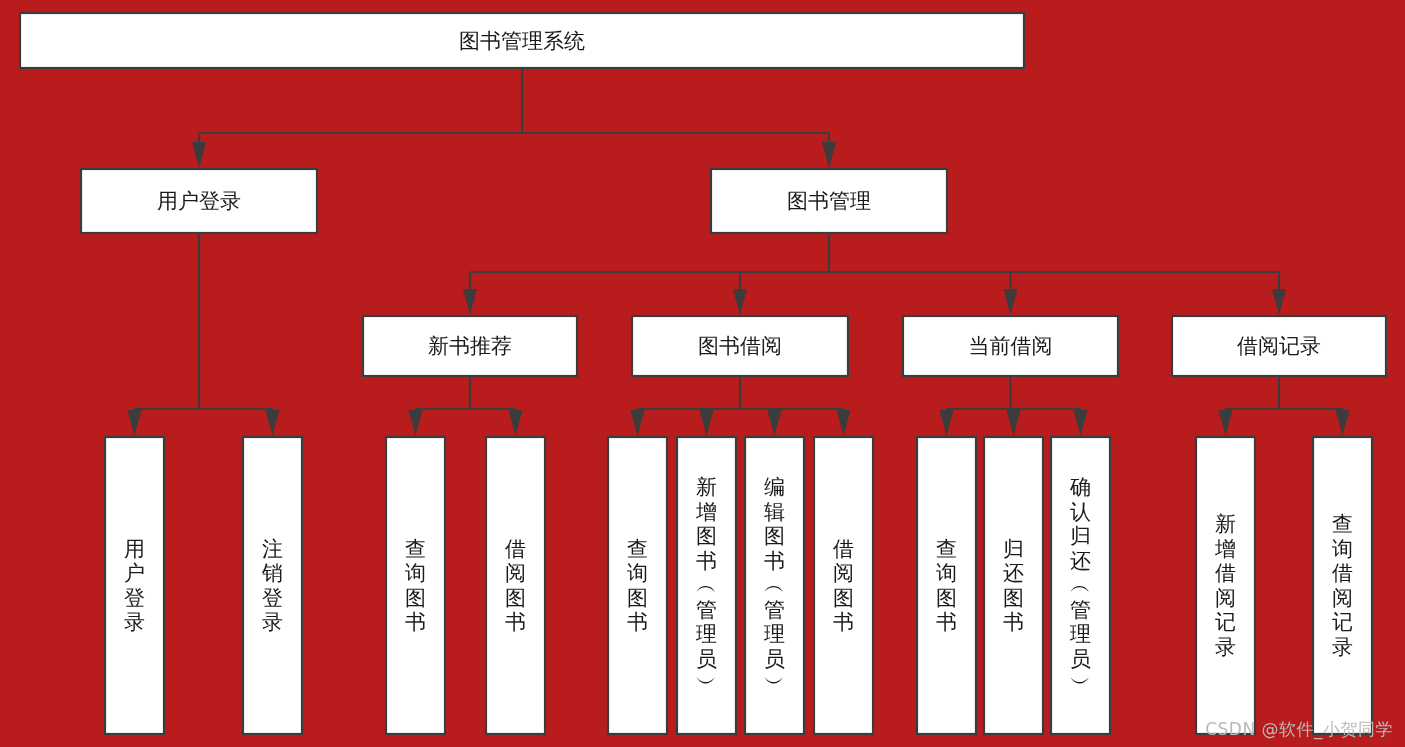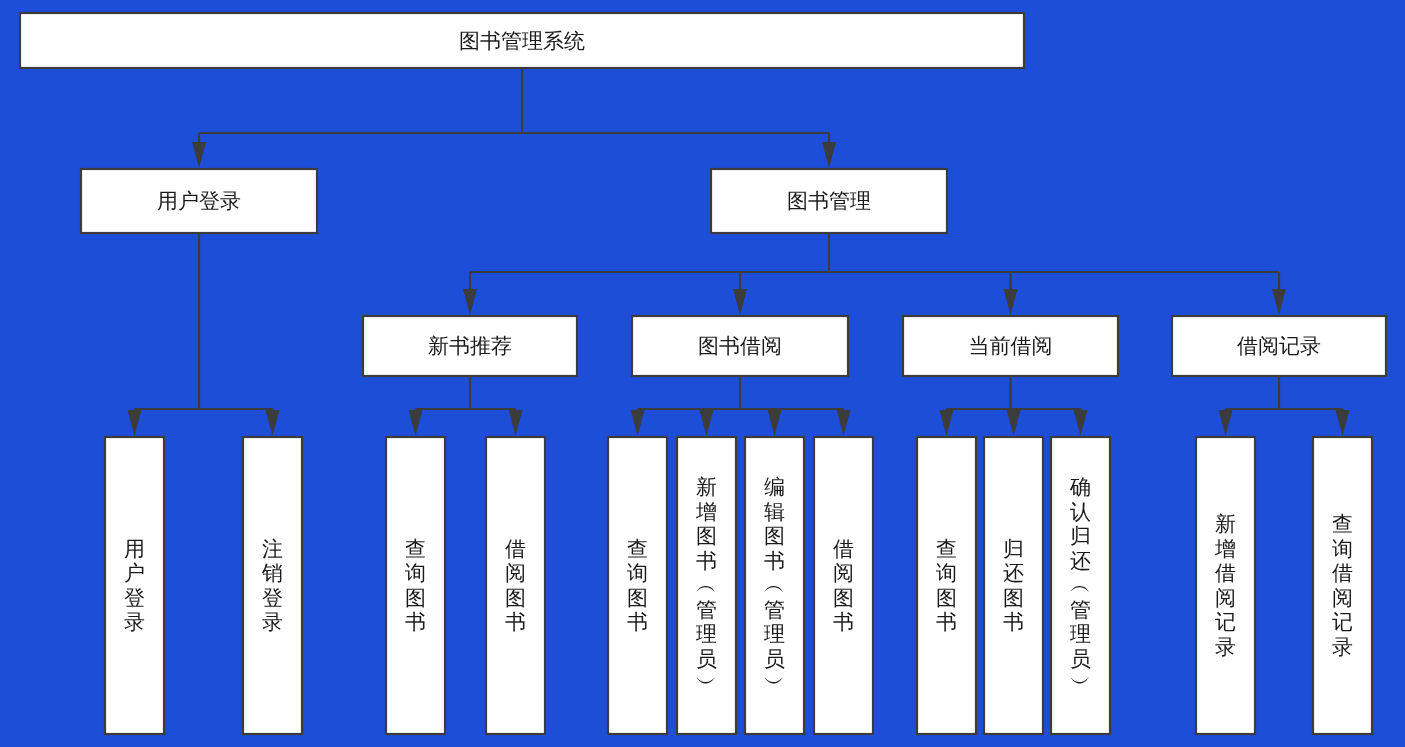--- a/index.html
+++ b/index.html
@@ -12,21 +12,21 @@
     width: 1405px;
     height: 747px;
     font-family: "DejaVu Sans", "Liberation Sans", sans-serif;
     overflow: hidden;
     position: relative;
   }
   #diagram-root {
     position: relative;
     width: 1405px;
     height: 747px;
-    background: #1d4ed8;
+    background: #b91c1c;
   }
   svg.diagram-canvas {
     position: absolute;
     left: 0;
     top: 0;
     width: 1405px;
     height: 747px;
     display: block;
   }
   .node-box {
@@ -218,13 +218,14 @@
         <g>
           <rect x="1196" y="437" width="59" height="297" class="node-box"></rect>
           <text x="1225.5" y="531.11" class="node-label-v"><tspan x="1225.5" dy="0">新</tspan><tspan x="1225.5" dy="24.5">增</tspan><tspan x="1225.5" dy="24.5">借</tspan><tspan x="1225.5" dy="24.5">阅</tspan><tspan x="1225.5" dy="24.5">记</tspan><tspan x="1225.5" dy="24.5">录</tspan></text>
         </g>
         <g>
           <rect x="1313" y="437" width="59" height="297" class="node-box"></rect>
           <text x="1342.5" y="531.11" class="node-label-v"><tspan x="1342.5" dy="0">查</tspan><tspan x="1342.5" dy="24.5">询</tspan><tspan x="1342.5" dy="24.5">借</tspan><tspan x="1342.5" dy="24.5">阅</tspan><tspan x="1342.5" dy="24.5">记</tspan><tspan x="1342.5" dy="24.5">录</tspan></text>
         </g>
       </g>
   </svg>
+  <div class="watermark">CSDN @软件_小贺同学</div>
 </div>
 
 </body></html>

